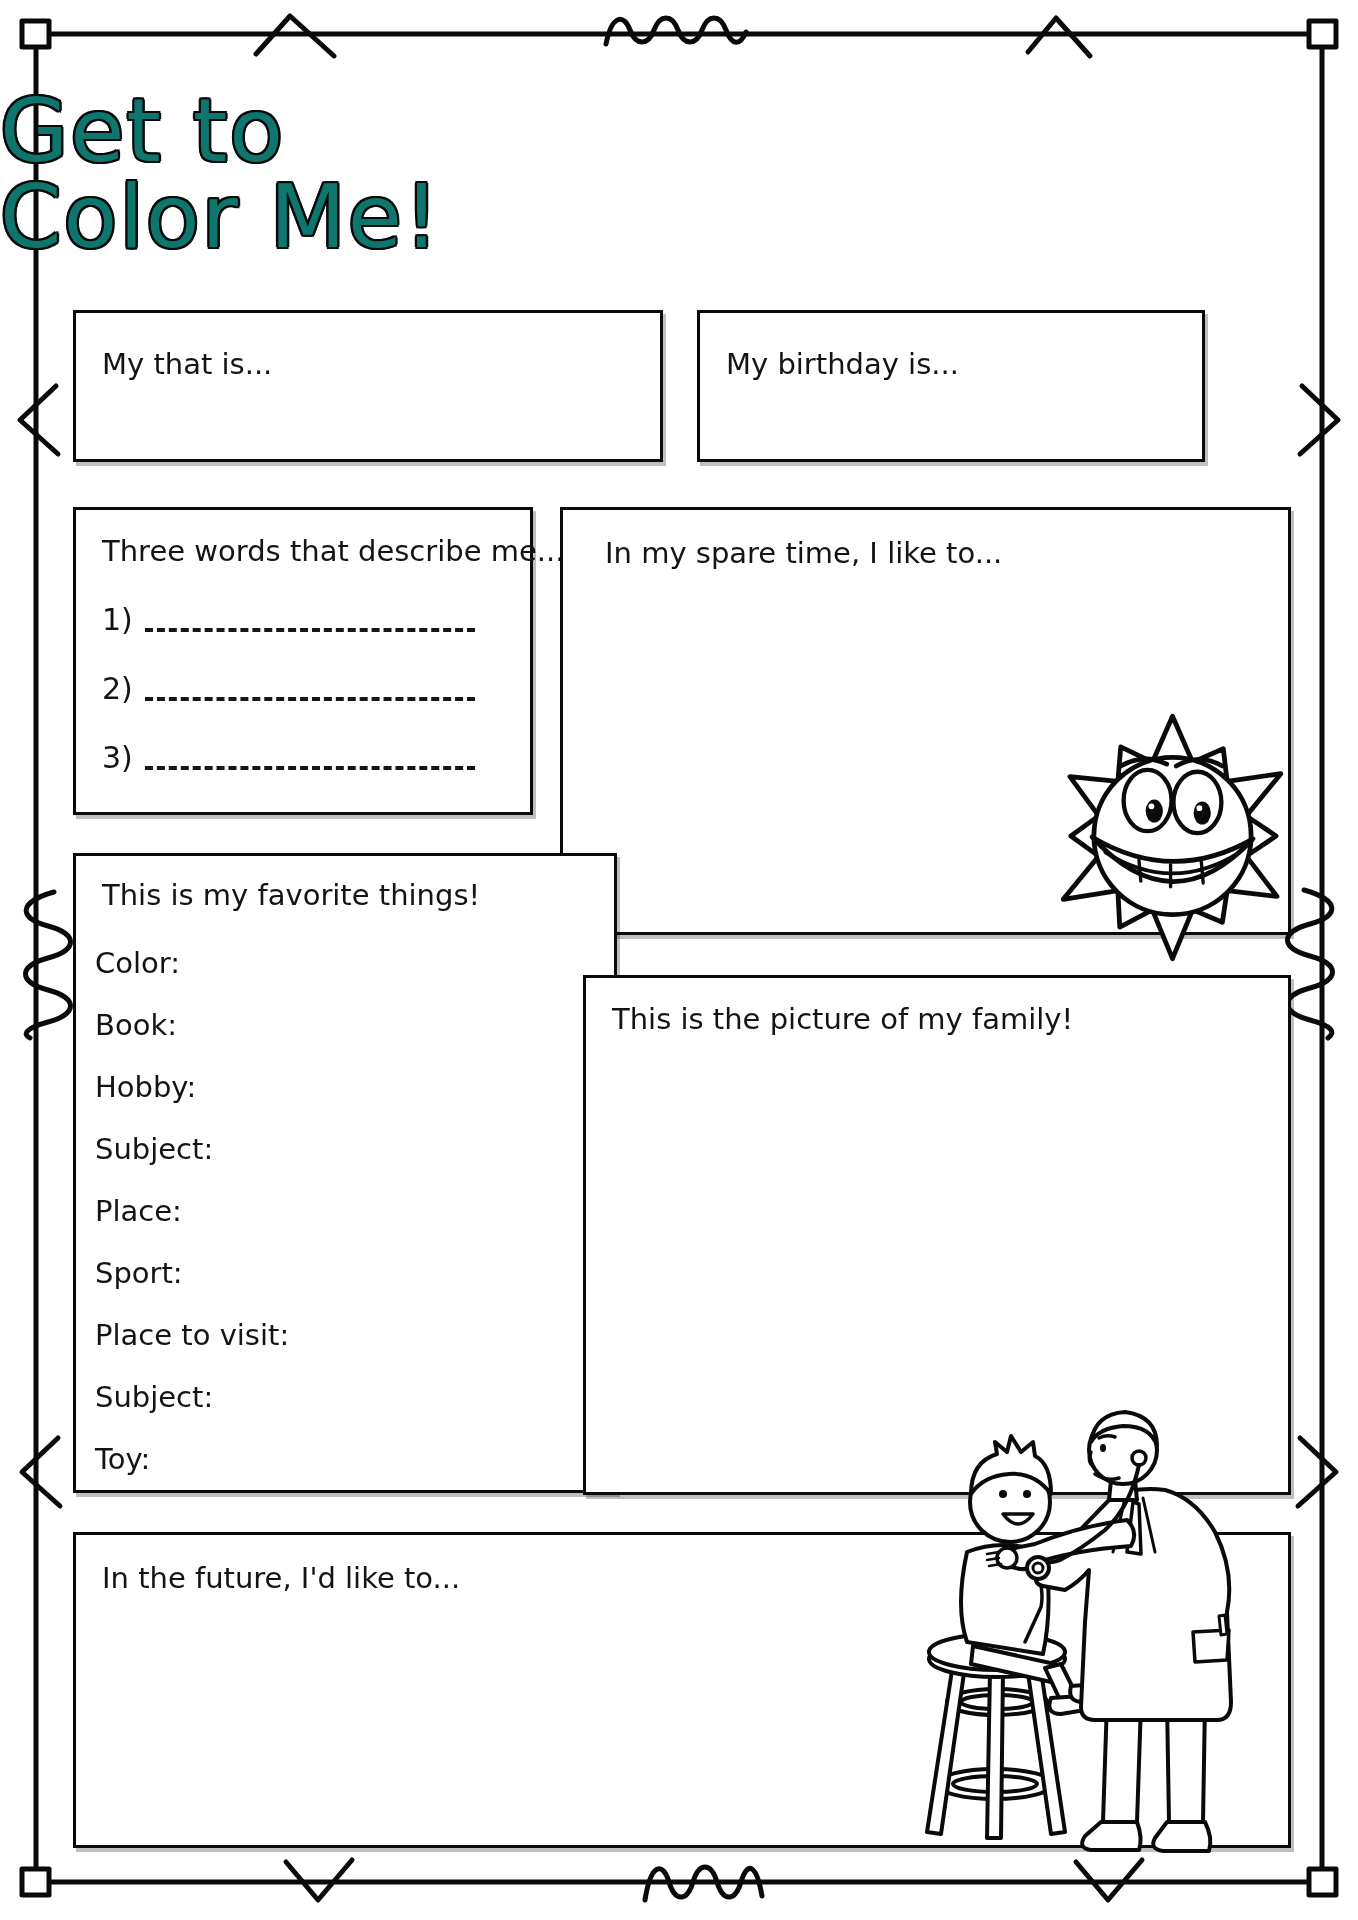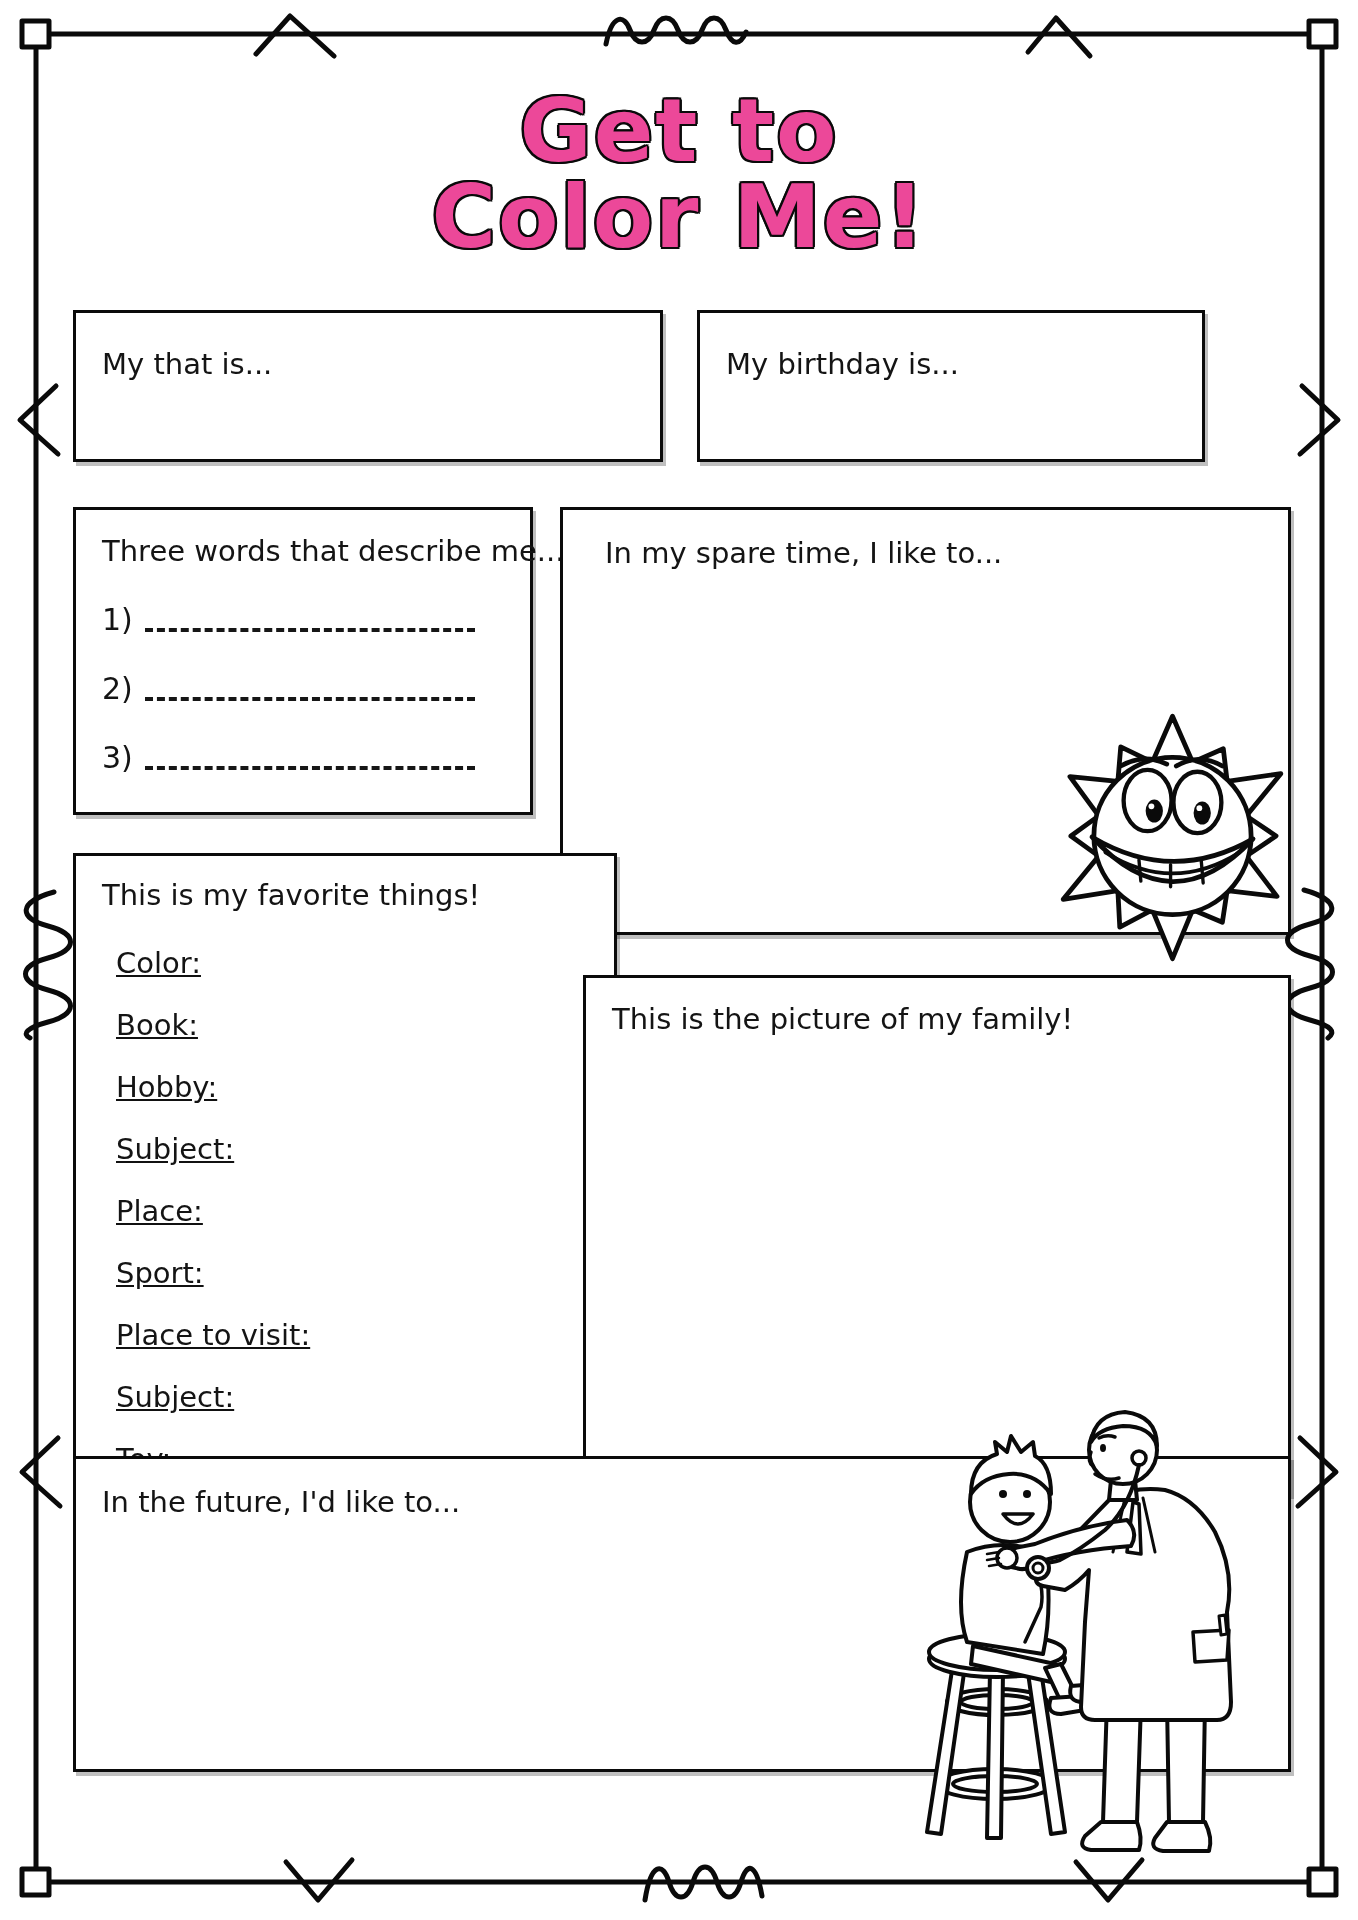--- a/index.html
+++ b/index.html
@@ -12,61 +12,61 @@
     background: #ffffff;
     font-family: "DejaVu Sans", sans-serif;
     color: #111;
     overflow: hidden;
   }
   svg { display:block; }
   .frame-svg { position:absolute; left:0; top:0; z-index:1; }
 
   .title {
     position:absolute; top:88px; left:0; width:100%;
-    text-align:center; z-index:2;
-    font-weight:bold; color:#ec4899;
+    z-index:2;
+    font-weight:normal; color:#0f766e;
     letter-spacing:2px; line-height:0.98;
     text-shadow: 2.4px 0 0 #0a0a0a, -2.4px 0 0 #0a0a0a, 0 2.4px 0 #0a0a0a, 0 -2.4px 0 #0a0a0a,
                  1.7px 1.7px 0 #0a0a0a, -1.7px 1.7px 0 #0a0a0a, 1.7px -1.7px 0 #0a0a0a, -1.7px -1.7px 0 #0a0a0a;
   }
   .title-line { font-size:88px; }
 
   .box {
     position:absolute; z-index:2;
     background:#fff;
     border:3px solid #0a0a0a;
     box-shadow: 3px 4px 0 rgba(0,0,0,0.25);
   }
   .box-label { font-size:29px; color:#141414; white-space:nowrap; }
 
   #box-name      { left:73px;  top:310px;  width:590px;  height:152px; }
   #box-birthday  { left:697px; top:310px;  width:508px;  height:152px; }
   #box-three-words { left:73px; top:507px; width:460px;  height:308px; }
   #box-spare     { left:560px; top:507px;  width:731px;  height:428px; }
   #box-favorites { left:73px;  top:853px;  width:544px;  height:640px; }
   #box-family    { left:583px; top:975px;  width:708px;  height:520px; }
-  #box-future    { left:73px;  top:1456px; width:1218px; height:316px; }
+  #box-future    { left:73px;  top:1532px; width:1218px; height:316px; }
 
   #box-name .box-label, #box-birthday .box-label { padding:34px 26px 0; }
   #box-three-words .box-label { padding:24px 26px 0; }
   #box-spare .box-label  { padding:26px 42px 0; }
   #box-favorites .box-label { padding:22px 26px 0; }
   #box-family .box-label { padding:24px 26px 0; }
   #box-future .box-label { padding:26px 26px 0; }
 
   .tw-row { display:flex; align-items:flex-end; margin:29px 26px 0; height:40px; }
   .tw-row:first-of-type { margin-top:34px; }
   .tw-num { font-size:30px; color:#141414; }
   .tw-blank {
     flex:none; width:330px; height:34px;
     margin-left:12px; margin-bottom:5px;
     border-bottom:4px dashed #161616;
   }
 
-  .fav-list { list-style:none; margin:20px 0 0; padding:0 0 0 40px;text-decoration:underline; }
+  .fav-list { list-style:none; margin:20px 0 0; padding:0 0 0 19px; }
   .fav-list li { height:62px; display:flex; align-items:center; font-size:29px; color:#141414; }
 
   .sun-illu    { position:absolute; left:1040px; top:697px;  width:265px; height:278px; z-index:3; }
   .doctor-illu { position:absolute; left:875px;  top:1402px; width:420px; height:465px; z-index:3; }
 </style>
 </head>
 <body>
 
 <div class="page">
 

